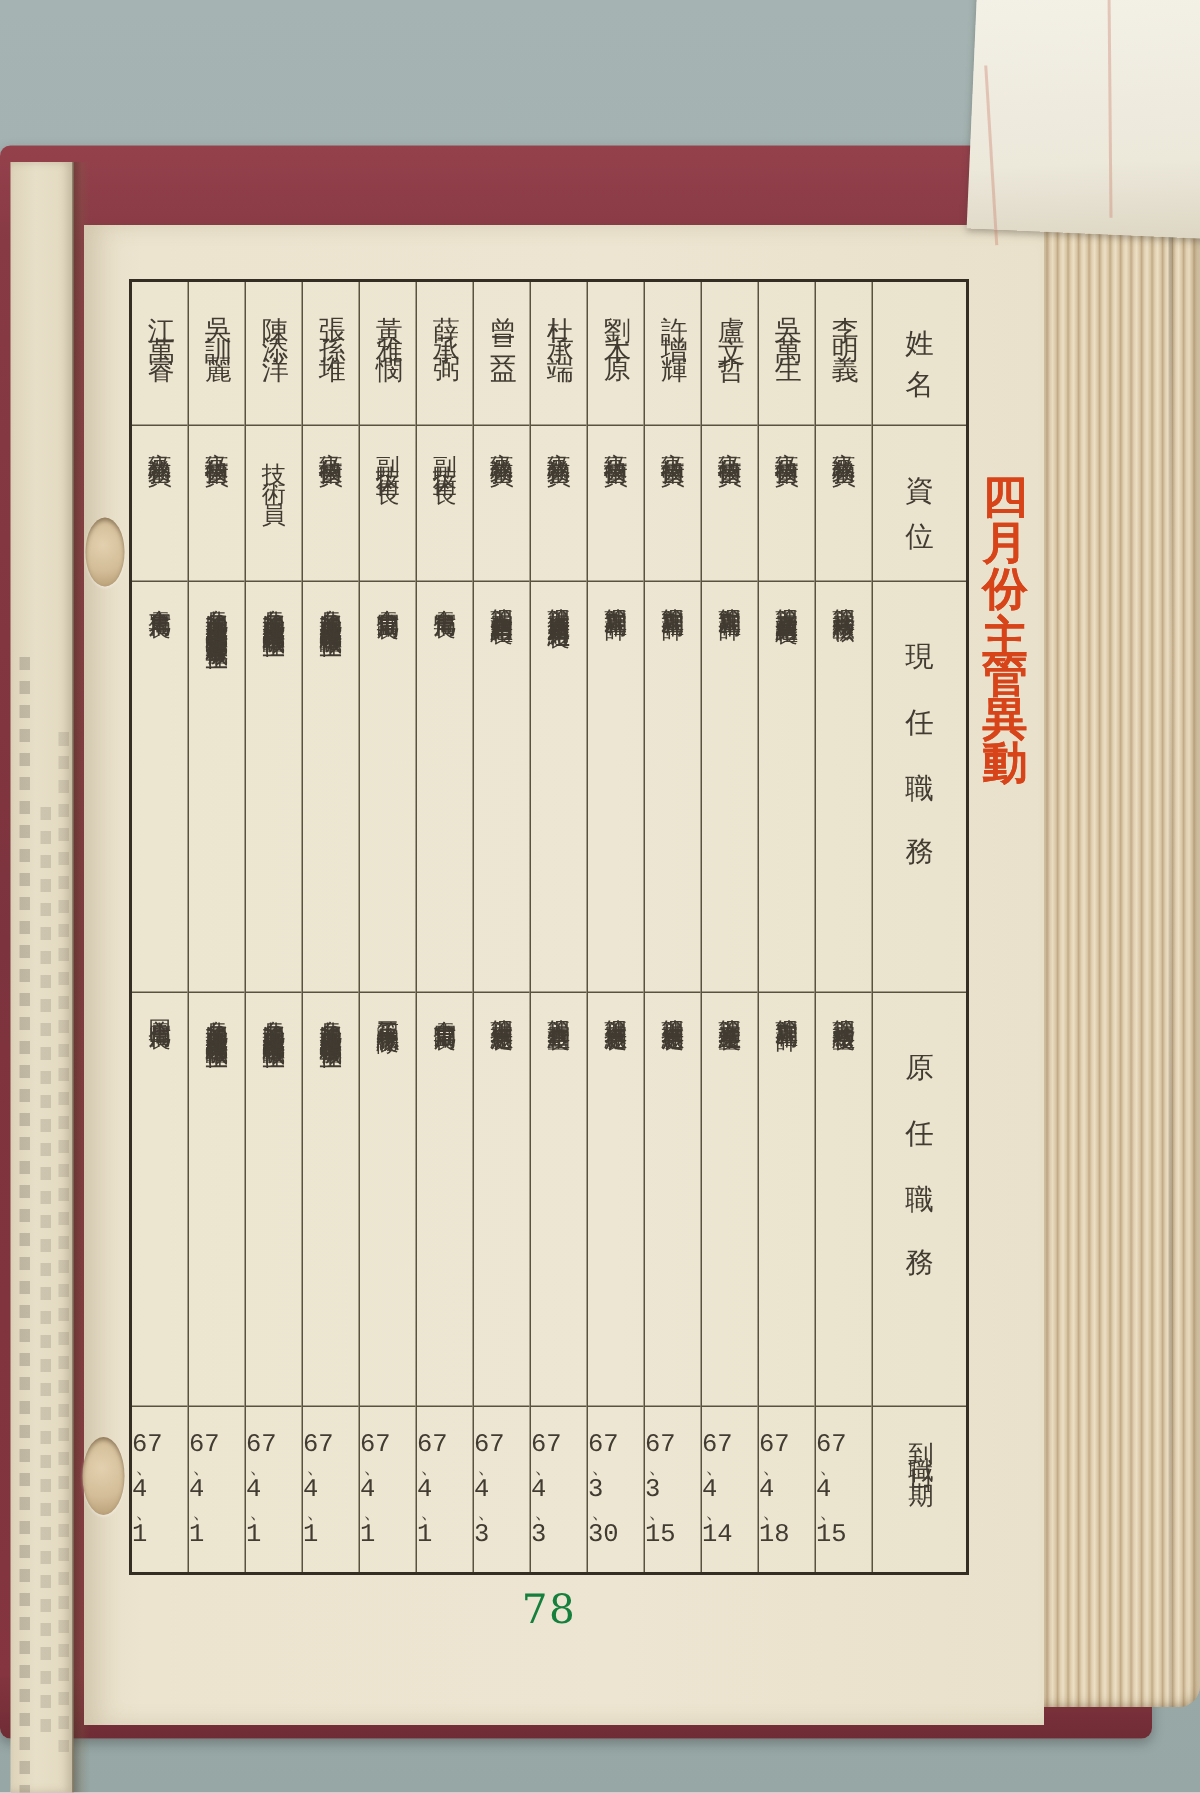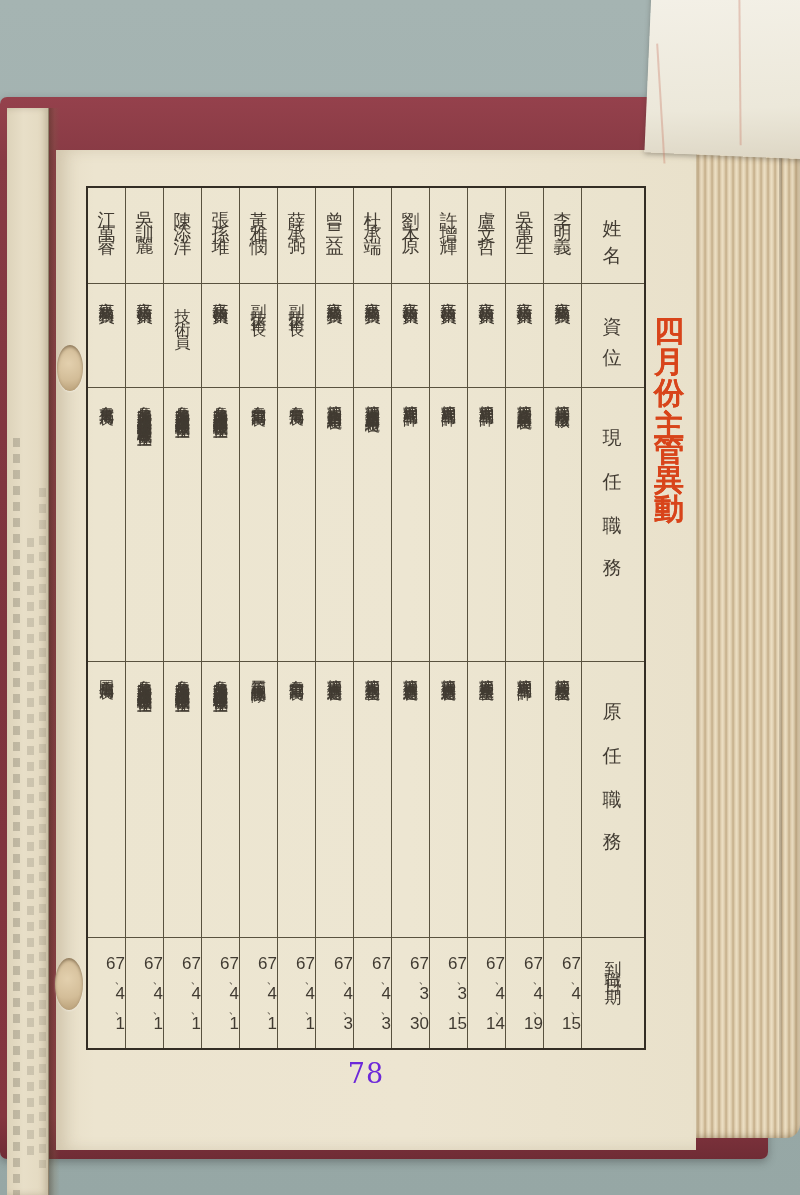--- a/index.html
+++ b/index.html
@@ -90,27 +90,27 @@
   .vt{writing-mode:vertical-rl;text-orientation:upright;line-height:18px;}
   
   .h-name{font-size:19px;letter-spacing:27px;padding-top:16px;}
   .h-rank{font-size:19px;letter-spacing:31px;padding-top:18px;}
   .h-duty{font-size:19px;letter-spacing:43px;padding-top:26px;}
   .h-date{font-size:17px;letter-spacing:9px;padding-top:10px;line-height:17px;}
   
   .p-name{font-size:18px;letter-spacing:13px;padding-top:9px;}
   .p-rank{font-size:16px;}
   .p-duty{font-size:15px;letter-spacing:1px;padding-top:6px;line-height:18px;}
-  .dcell{display:flex;flex-direction:column;align-items:flex-end;padding-top:0;
-    font-size:17px;line-height:19px;font-family:Liberation Sans, sans-serif;}
+  .dcell{display:flex;flex-direction:column;align-items:flex-start;padding-top:0;
+    font-size:17px;line-height:19px;font-family:Liberation Mono, monospace;}
   .dsep{font-size:13px;line-height:11px;color:#4a443a;transform:translateX(2px);}
   
   .pageno{
     position:absolute;left:86px;top:1058px;width:560px;text-align:center;
-    font-size:27px;color:#6d28d9;letter-spacing:1px;
+    font-size:27px;color:#15803d;letter-spacing:1px;
   }
 </style>
 </head>
 <body>
 
 <div class="scene">
   <div class="cover"></div>
   <div class="sliver">
     <div class="ghost g1"></div>
     <div class="ghost g2"></div>
@@ -179,21 +179,21 @@
           <span class="vt p-duty">管理局產業室第二組組長</span>
         </div>
         <div class="sec frm">
           <span class="vt p-duty">管理局副工程師</span>
         </div>
         <div class="sec dat dcell">
           <span>67</span>
           <span class="dsep">、</span>
           <span>4</span>
           <span class="dsep">、</span>
-          <span>19</span>
+          <span>18</span>
         </div>
       </div>
       <div class="col">
         <div class="sec name">
           <span class="vt p-name">盧文哲</span>
         </div>
         <div class="sec rank">
           <span class="vt p-rank" style="letter-spacing: 2px; padding-top: 5px;">高級技術員</span>
         </div>
         <div class="sec cur">

